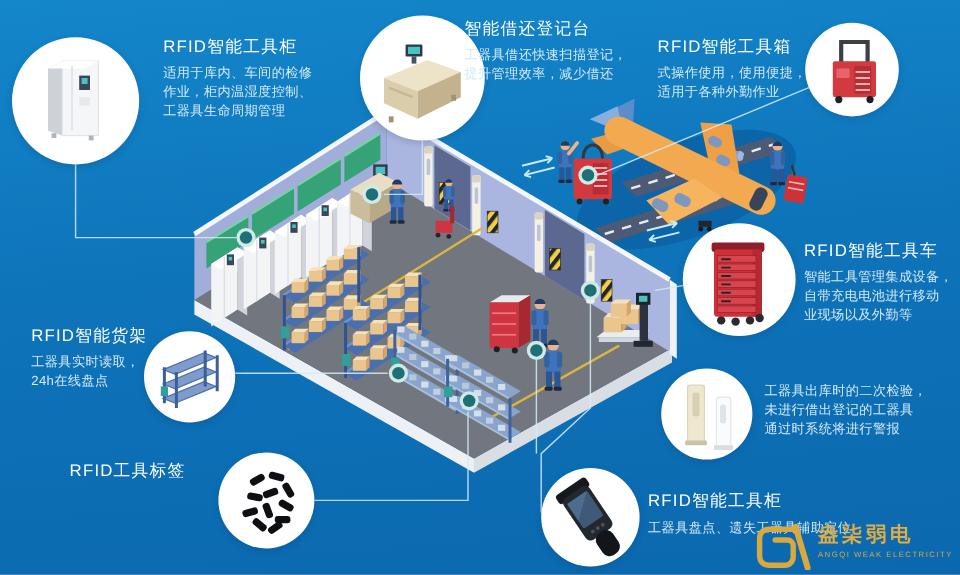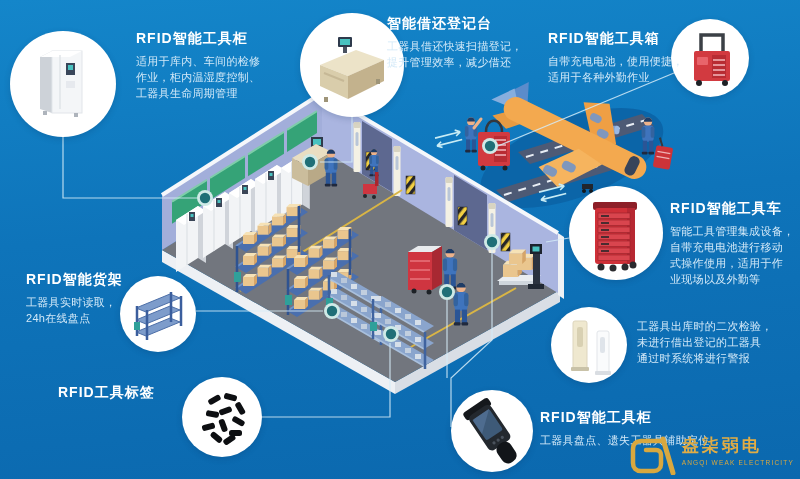--- a/index.html
+++ b/index.html
@@ -9,21 +9,21 @@
     font-family:"Liberation Sans","DejaVu Sans",sans-serif;
   }
   #scene{position:absolute;left:0;top:0;z-index:1;}
   .circle{
     position:absolute;border-radius:50%;background:#ffffff;z-index:2;
     box-shadow:0 2px 6px rgba(0,40,80,.18);
   }
   .circle svg{display:block;}
   .callout{position:absolute;z-index:3;}
   .c-title{
-    color:#ffffff;font-size:14px;font-weight:700;letter-spacing:1px;
+    color:#ffffff;font-size:14px;font-weight:400;letter-spacing:1px;
     margin-bottom:5px;white-space:nowrap;
   }
   .c-desc div{
     color:#d3e9f8;font-size:11px;line-height:16px;white-space:nowrap;letter-spacing:.3px;
   }
   .logo{position:absolute;right:6px;bottom:4px;z-index:4;display:flex;align-items:flex-start;}
   .logo-cn{color:#e0ac45;font-size:17px;font-weight:700;letter-spacing:3px;line-height:22px;white-space:nowrap;}
   .logo-en{color:#d9a83f;font-size:6.5px;letter-spacing:1.2px;margin-top:2px;white-space:nowrap;}
 </style>
 </head>
@@ -442,31 +442,30 @@
   <div class="c-title">智能借还登记台</div>
   <div class="c-desc">
     <div>工器具借还快速扫描登记，</div>
     <div>提升管理效率，减少借还</div>
   </div>
 </div>
 
 <div class="callout" style="left:548px;top:30px;width:140px">
   <div class="c-title">RFID智能工具箱</div>
   <div class="c-desc">
-    <div>自带充电电池，使用便捷，</div>
+    <div>式操作使用，使用便捷，</div>
     <div>适用于各种外勤作业</div>
   </div>
 </div>
 
 <div class="callout" style="left:670px;top:200px;width:128px">
   <div class="c-title">RFID智能工具车</div>
   <div class="c-desc">
     <div>智能工具管理集成设备，</div>
     <div>自带充电电池进行移动</div>
-    <div>式操作使用，适用于作</div>
     <div>业现场以及外勤等</div>
   </div>
 </div>
 
 <div class="callout" style="left:637px;top:318px;width:158px">
   <div class="c-desc">
     <div>工器具出库时的二次检验，</div>
     <div>未进行借出登记的工器具</div>
     <div>通过时系统将进行警报</div>
   </div>

